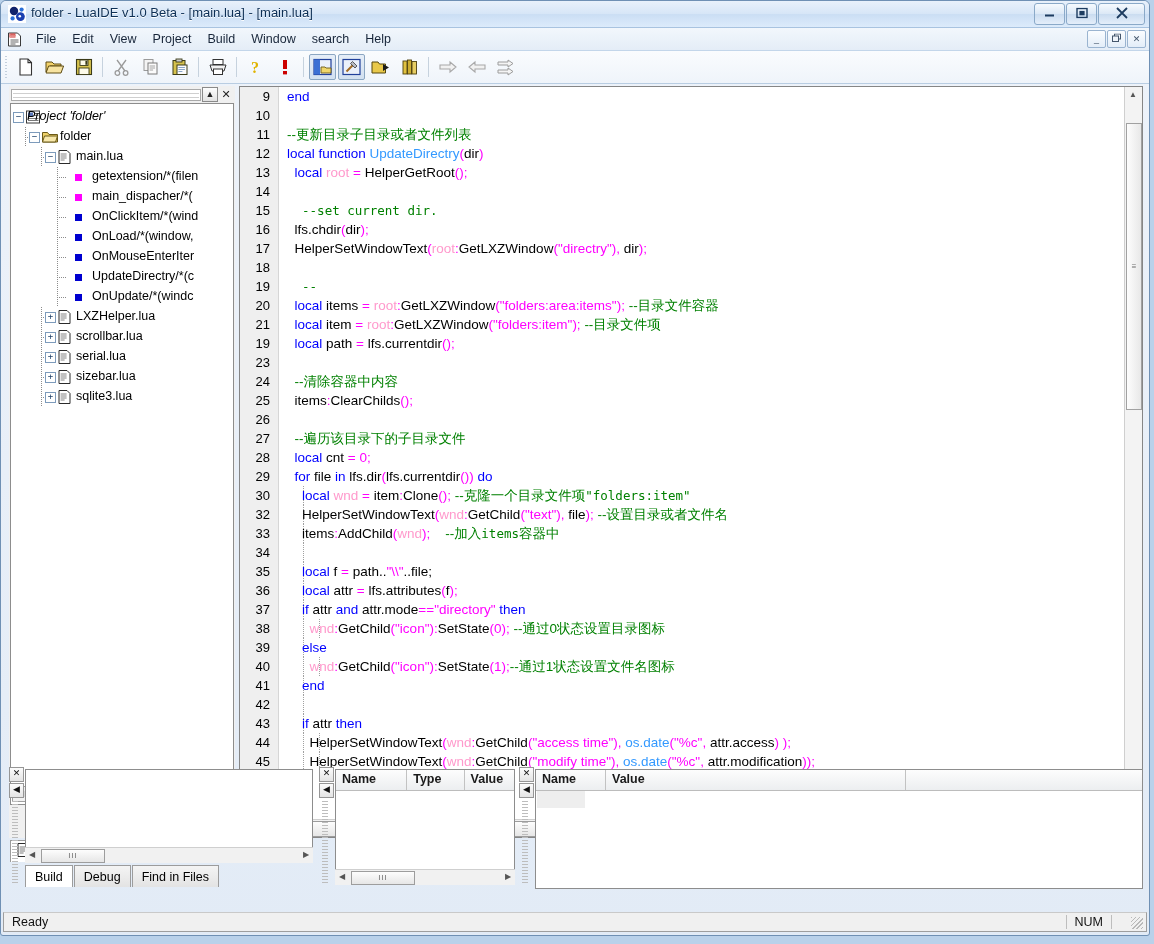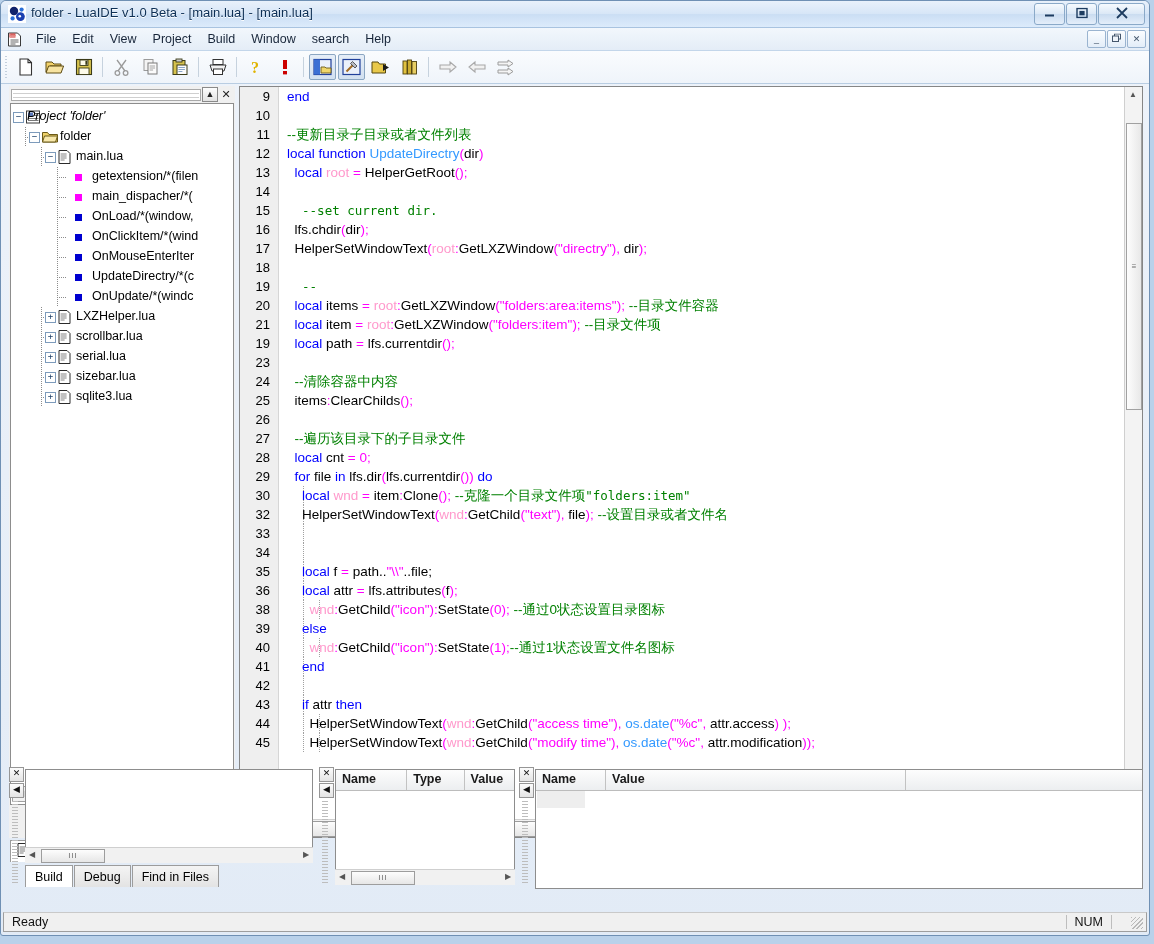--- a/index.html
+++ b/index.html
@@ -430,27 +430,27 @@
             <div class="tnode">
               <div class="dotv" style="left: 46px;"></div>
               <div class="doth" style="left: 46px; top: 10px; width: 9px;"></div>
               <span class="sq" style="position: absolute; left: 64px; top: 7px; background: rgb(255, 0, 255);"></span>
               <span class="lbl" style="left: 81px;">main_dispacher/*( </span>
             </div>
             <div class="tnode">
               <div class="dotv" style="left: 46px;"></div>
               <div class="doth" style="left: 46px; top: 10px; width: 9px;"></div>
               <span class="sq" style="position: absolute; left: 64px; top: 7px; background: rgb(0, 0, 208);"></span>
-              <span class="lbl" style="left: 81px;">OnLoad/*(window,</span>
+              <span class="lbl" style="left: 81px;">OnClickItem/*(wind</span>
             </div>
             <div class="tnode">
               <div class="dotv" style="left: 46px;"></div>
               <div class="doth" style="left: 46px; top: 10px; width: 9px;"></div>
               <span class="sq" style="position: absolute; left: 64px; top: 7px; background: rgb(0, 0, 208);"></span>
-              <span class="lbl" style="left: 81px;">OnClickItem/*(wind</span>
+              <span class="lbl" style="left: 81px;">OnLoad/*(window,</span>
             </div>
             <div class="tnode">
               <div class="dotv" style="left: 46px;"></div>
               <div class="doth" style="left: 46px; top: 10px; width: 9px;"></div>
               <span class="sq" style="position: absolute; left: 64px; top: 7px; background: rgb(0, 0, 208);"></span>
               <span class="lbl" style="left: 81px;">OnMouseEnterIter</span>
             </div>
             <div class="tnode">
               <div class="dotv" style="left: 46px;"></div>
               <div class="doth" style="left: 46px; top: 10px; width: 9px;"></div>
@@ -555,24 +555,25 @@
             <div class="ln"><span class="num">19</span><span class="src"><span class="kw">  local </span><span class="id">path </span><span class="op">= </span><span class="id">lfs.currentdir</span><span class="op">();</span></span></div>
             <div class="ln"><span class="num">23</span><span class="src"></span></div>
             <div class="ln"><span class="num">24</span><span class="src"><span class="cmz">  --清除容器中内容</span></span></div>
             <div class="ln"><span class="num">25</span><span class="src"><span class="id">  items</span><span class="op">:</span><span class="id">ClearChilds</span><span class="op">();</span></span></div>
             <div class="ln"><span class="num">26</span><span class="src"></span></div>
             <div class="ln"><span class="num">27</span><span class="src"><span class="cmz">  --遍历该目录下的子目录文件</span></span></div>
             <div class="ln"><span class="num">28</span><span class="src"><span class="kw">  local </span><span class="id">cnt </span><span class="op">= </span><span class="num2">0</span><span class="op">;</span></span></div>
             <div class="ln"><span class="num">29</span><span class="src"><span class="kw">  for </span><span class="id">file </span><span class="kw">in </span><span class="id">lfs.dir</span><span class="op">(</span><span class="id">lfs.currentdir</span><span class="op">()) </span><span class="kw">do</span></span></div>
             <div class="ln"><span class="num">30</span><div class="guide" style="left: 63px;"></div><span class="src"><span class="kw">    local </span><span class="var">wnd </span><span class="op">= </span><span class="id">item</span><span class="op">:</span><span class="id">Clone</span><span class="op">(); </span><span class="cmz">--克隆一个目录文件项</span><span class="cm">"folders:item"</span></span></div>
             <div class="ln"><span class="num">32</span><div class="guide" style="left: 63px;"></div><span class="src"><span class="id">    HelperSetWindowText</span><span class="op">(</span><span class="var">wnd</span><span class="op">:</span><span class="id">GetChild</span><span class="op">(</span><span class="str">"text"</span><span class="op">), </span><span class="id">file</span><span class="op">); </span><span class="cmz">--设置目录或者文件名</span></span></div>
-            <div class="ln"><span class="num">33</span><div class="guide" style="left: 63px;"></div></div>
+            <div class="ln"><span class="num">33</span><div class="guide" style="left: 63px;"></div><span class="src"><span class="id">    items</span><span class="op">:</span><span class="id">AddChild</span><span class="op">(</span><span class="var">wnd</span><span class="op">);    </span><span class="cmz">--加入</span><span class="cm">items</span><span class="cmz">容器中</span></span></div>
             <div class="ln"><span class="num">34</span><div class="guide" style="left: 63px;"></div><span class="src"></span></div>
             <div class="ln"><span class="num">35</span><div class="guide" style="left: 63px;"></div><span class="src"><span class="kw">    local </span><span class="id">f </span><span class="op">= </span><span class="id">path..</span><span class="str">"\\"</span><span class="id">..file;</span></span></div>
             <div class="ln"><span class="num">36</span><div class="guide" style="left: 63px;"></div><span class="src"><span class="kw">    local </span><span class="id">attr </span><span class="op">= </span><span class="id">lfs.attributes</span><span class="op">(</span><span class="id">f</span><span class="op">);</span></span></div>
+            <div class="ln"><span class="num">37</span><div class="guide" style="left: 63px;"></div><span class="src"><span class="kw">    if </span><span class="id">attr </span><span class="kw">and </span><span class="id">attr.mode</span><span class="op">==</span><span class="str">"directory"</span><span class="kw"> then</span></span></div>
             <div class="ln"><span class="num">38</span><div class="guide" style="left: 63px;"></div><div class="guide" style="left: 79px;"></div><span class="src"><span class="var">      wnd</span><span class="op">:</span><span class="id">GetChild</span><span class="op">(</span><span class="str">"icon"</span><span class="op">):</span><span class="id">SetState</span><span class="op">(</span><span class="num2">0</span><span class="op">); </span><span class="cmz">--通过0状态设置目录图标</span></span></div>
             <div class="ln"><span class="num">39</span><div class="guide" style="left: 63px;"></div><span class="src"><span class="kw">    else</span></span></div>
             <div class="ln"><span class="num">40</span><div class="guide" style="left: 63px;"></div><div class="guide" style="left: 79px;"></div><span class="src"><span class="var">      wnd</span><span class="op">:</span><span class="id">GetChild</span><span class="op">(</span><span class="str">"icon"</span><span class="op">):</span><span class="id">SetState</span><span class="op">(</span><span class="num2">1</span><span class="op">);</span><span class="cmz">--通过1状态设置文件名图标</span></span></div>
             <div class="ln"><span class="num">41</span><div class="guide" style="left: 63px;"></div><span class="src"><span class="kw">    end</span></span></div>
             <div class="ln"><span class="num">42</span><div class="guide" style="left: 63px;"></div><span class="src"></span></div>
             <div class="ln"><span class="num">43</span><div class="guide" style="left: 63px;"></div><span class="src"><span class="kw">    if </span><span class="id">attr </span><span class="kw">then</span></span></div>
             <div class="ln"><span class="num">44</span><div class="guide" style="left: 63px;"></div><div class="guide" style="left: 79px;"></div><span class="src"><span class="id">      HelperSetWindowText</span><span class="op">(</span><span class="var">wnd</span><span class="op">:</span><span class="id">GetChild</span><span class="op">(</span><span class="str">"access time"</span><span class="op">), </span><span class="fn">os.date</span><span class="op">(</span><span class="str">"%c"</span><span class="op">, </span><span class="id">attr.access</span><span class="op">) );</span></span></div>
             <div class="ln"><span class="num">45</span><div class="guide" style="left: 63px;"></div><div class="guide" style="left: 79px;"></div><span class="src"><span class="id">      HelperSetWindowText</span><span class="op">(</span><span class="var">wnd</span><span class="op">:</span><span class="id">GetChild</span><span class="op">(</span><span class="str">"modify time"</span><span class="op">), </span><span class="fn">os.date</span><span class="op">(</span><span class="str">"%c"</span><span class="op">, </span><span class="id">attr.modification</span><span class="op">));</span></span></div>
           </div>
       </div>

